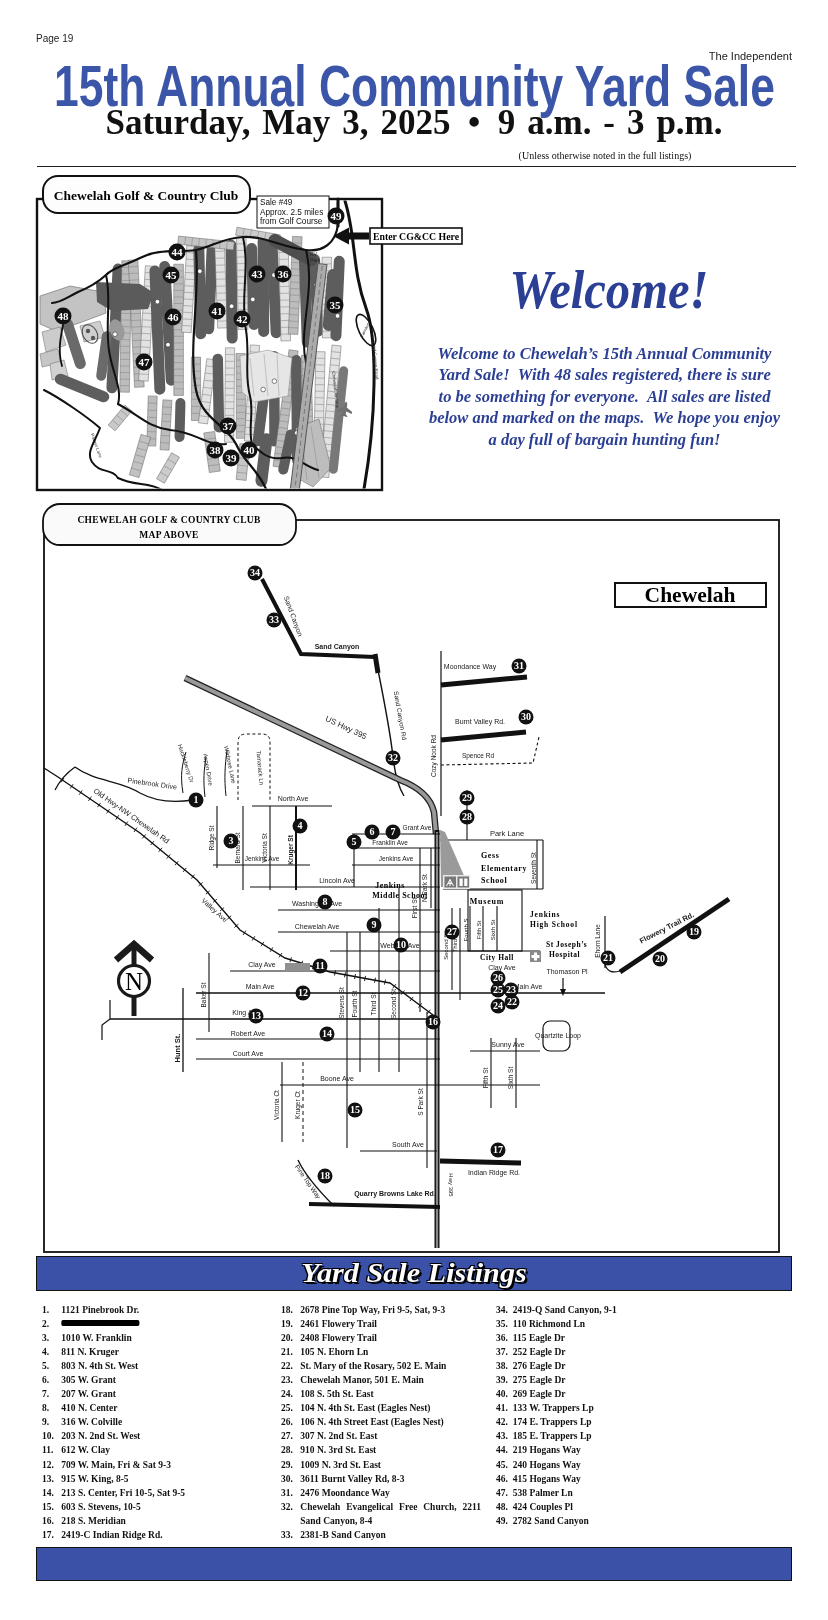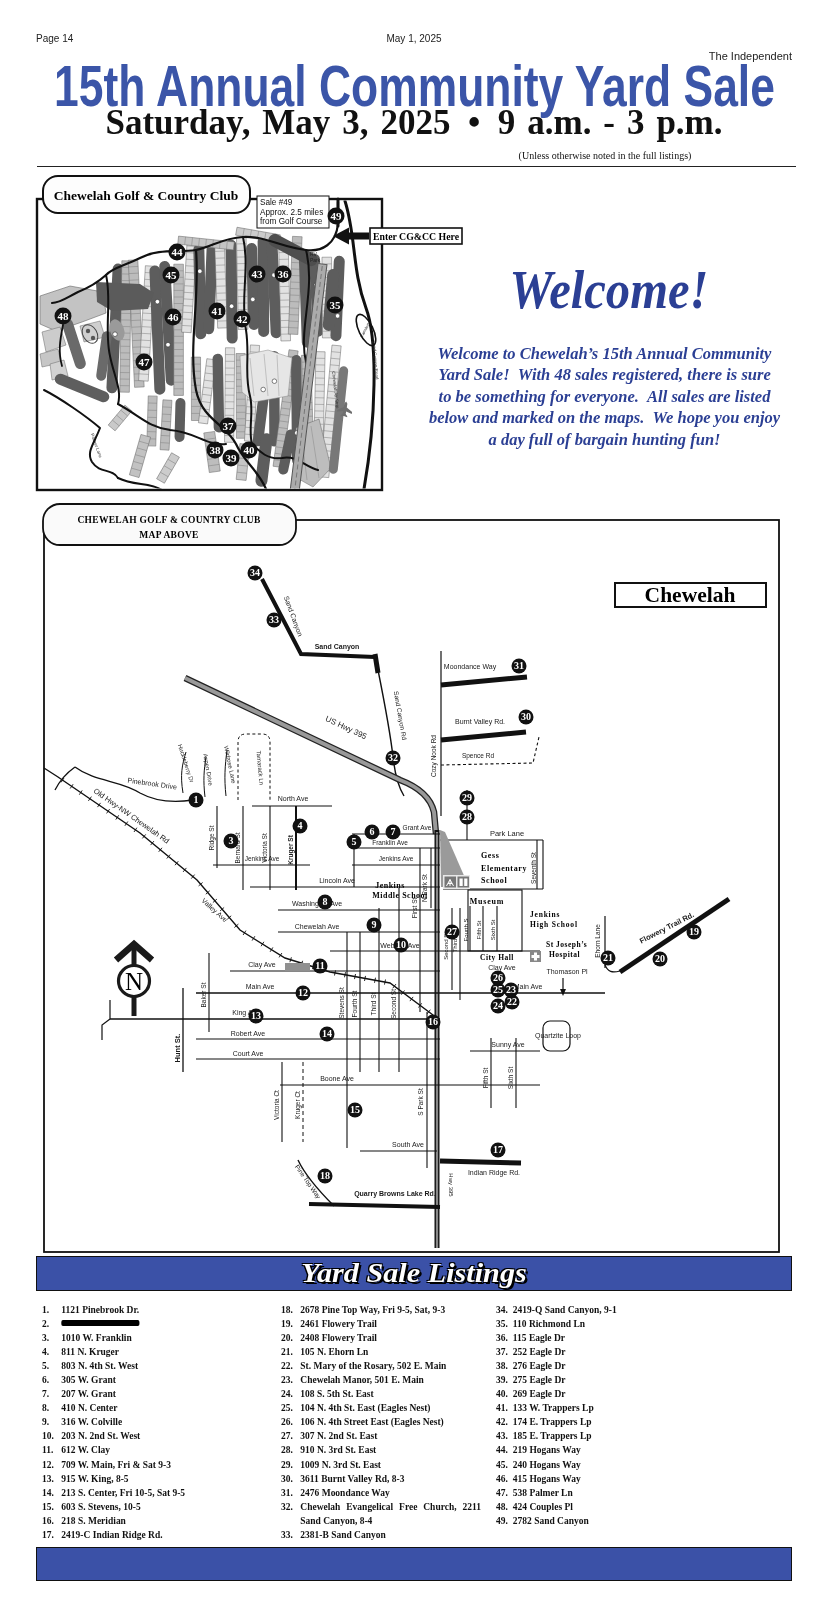--- a/index.html
+++ b/index.html
@@ -5,23 +5,22 @@
   html,body{margin:0;padding:0;background:#fff;}
   #page{position:relative;width:828px;height:1620px;background:#fff;overflow:hidden;
         font-family:"Liberation Serif",serif;}
   .abs{position:absolute;}
   .sans{font-family:"Liberation Sans",sans-serif;}
 </style>
 </head>
 <body>
 <div id="page">
 
-  <div class="abs sans" style="left:36px;top:33px;font-size:10px;color:#222;">Page 14</div>
-
-  <div class="abs sans" style="left:0;top:33px;width:828px;text-align:center;font-size:10px;color:#222;">May 1, 2025</div>
+  <div class="abs sans" style="left:36px;top:33px;font-size:10px;color:#222;">Page 19</div>
+
 
   <div class="abs sans" style="right:36px;top:50px;font-size:11px;color:#222;">The Independent</div>
 
   <div class="abs sans" style="left:54px;top:52px;font-size:58px;font-weight:bold;color:#3b55a8;white-space:nowrap;transform:scaleX(0.766);transform-origin:0 0;">15th Annual Community Yard Sale</div>
 
   <div class="abs" style="left:0;top:103px;width:828px;text-align:center;font-size:35px;word-spacing:3.2px;font-weight:bold;color:#111;">Saturday, May 3, 2025 • 9 a.m. - 3 p.m.</div>
 
   <div class="abs" style="left:445px;top:150px;width:320px;text-align:center;font-size:10px;color:#111;">(Unless otherwise noted in the full listings)</div>
 
   <div class="abs" style="left:37px;top:166px;width:759px;height:1px;background:#222;"></div>

